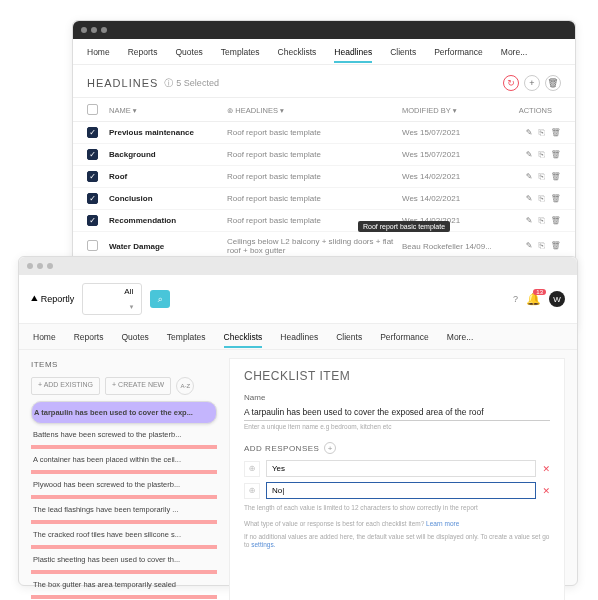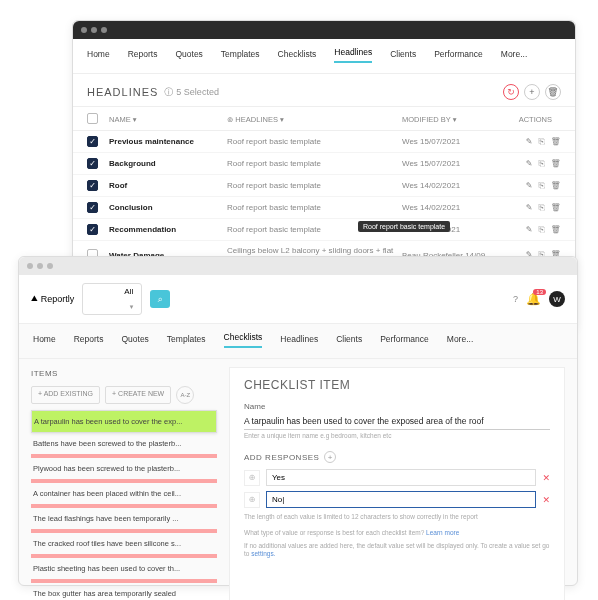--- a/index.html
+++ b/index.html
@@ -3,21 +3,21 @@
 <meta charset="utf-8">
 <style>
 * { box-sizing: border-box; margin: 0; padding: 0; font-family: -apple-system, BlinkMacSystemFont, 'Segoe UI', Arial, sans-serif; }
 body { background: #fff; width: 598px; height: 600px; position: relative; overflow: hidden; font-size: 9px; }
 
 
 .win { background: #fff; border: 1px solid #ddd; border-radius: 6px; position: absolute; box-shadow: 0 2px 10px rgba(0,0,0,0.08); }
 .win-back { left: 72px; top: 20px; width: 504px; height: 310px; }
 .titlebar { height: 18px; background: #2b2b2b; border-radius: 6px 6px 0 0; display: flex; align-items: center; padding: 0 8px; gap: 4px; }
 .dot { width: 6px; height: 6px; border-radius: 50%; background: #888; }
-.tabs { display: flex; gap: 18px; padding: 8px 14px 10px; border-bottom: 1px solid #eee; font-size: 8.5px; color: #333; align-items: flex-end; }
+.tabs { display: flex; gap: 18px; padding: 8px 14px 1px; border-bottom: 1px solid #eee; font-size: 8.5px; color: #333; }
 .tabs div { cursor: pointer; padding-bottom: 4px; }
 .tabs .active { border-bottom: 2px solid #49c5d9; color: #000; font-weight: 500; }
 
 .hdr-row { display: flex; align-items: center; padding: 10px 14px 6px; }
 .hdr-title { font-size: 11px; letter-spacing: 1px; color: #555; font-weight: 500; }
 .hdr-sub { color: #999; font-size: 9px; margin-left: 6px; display: flex; align-items: center; gap: 3px; }
 .hdr-actions { margin-left: auto; display: flex; gap: 5px; }
 .ico-btn { width: 16px; height: 16px; border: 1px solid #ccc; border-radius: 50%; display: flex; align-items: center; justify-content: center; font-size: 9px; color: #666; }
 .ico-btn.red { border-color: #f04f5f; color: #f04f5f; }
 
@@ -50,21 +50,21 @@
 .badge { position: absolute; top: -3px; right: -5px; background: #f04f5f; color: #fff; font-size: 6px; border-radius: 6px; padding: 0 3px; }
 .avatar { width: 16px; height: 16px; border-radius: 50%; background: #222; color: #fff; display: flex; align-items: center; justify-content: center; font-size: 8px; }
 
 .main { display: flex; }
 .left { width: 210px; padding: 10px 12px; }
 .items-title { font-size: 8px; letter-spacing: 0.5px; color: #666; margin-bottom: 8px; }
 .btns { display: flex; gap: 5px; margin-bottom: 6px; }
 .obtn { border: 1px solid #ddd; padding: 3px 6px; font-size: 7px; border-radius: 2px; color: #888; }
 .az { width: 18px; height: 18px; border-radius: 50%; border: 1px solid #ddd; display: flex; align-items: center; justify-content: center; font-size: 6px; color: #888; }
 .item { border-bottom: 4px solid #fca5a5; padding: 6px 2px; font-size: 7.5px; color: #444; white-space: nowrap; overflow: hidden; text-overflow: ellipsis; }
-.item.active { background: #bef264; border: 1px solid #ddd; box-shadow: 0 1px 3px rgba(0,0,0,0.1); border-radius: 0; }
+.item.active { background: #c4b5fd; border: 1px solid #ddd; box-shadow: 0 1px 3px rgba(0,0,0,0.1); border-radius: 10px; font-weight: bold; }
 
 .right { flex: 1; padding: 10px 14px; background: #fff; margin: 8px 12px 8px 0; border: 1px solid #eee; }
 .ci-title { font-size: 12px; letter-spacing: 0.5px; color: #666; margin-bottom: 10px; }
 .label { font-size: 8px; color: #666; margin-bottom: 2px; }
 .inp { border: none; border-bottom: 1px solid #ccc; padding: 3px 0; font-size: 8.5px; width: 100%; color: #222; margin-bottom: 2px; }
 .hint { font-size: 6.5px; color: #aaa; margin-bottom: 12px; }
 .ar-title { font-size: 8px; letter-spacing: 0.5px; color: #666; margin-bottom: 6px; display: flex; align-items: center; gap: 5px; }
 .plus { width: 12px; height: 12px; border: 1px solid #ccc; border-radius: 50%; display: inline-flex; align-items: center; justify-content: center; font-size: 8px; color: #999; }
 .resp { display: flex; align-items: center; margin-bottom: 5px; gap: 6px; }
 .drag { width: 16px; height: 16px; border: 1px solid #eee; display: flex; align-items: center; justify-content: center; color: #bbb; font-size: 8px; }
@@ -223,22 +223,22 @@
     <div class="left">
       <div class="items-title">ITEMS</div>
       <div class="btns">
         <div class="obtn">+ ADD EXISTING</div>
         <div class="obtn">+ CREATE NEW</div>
         <div class="az">A-Z</div>
       </div>
       <div id="items-list">
           <div class="item active">A tarpaulin has been used to cover the exp...</div>
           <div class="item">Battens have been screwed to the plasterb...</div>
+          <div class="item">A container has been placed within the ceil...</div>
           <div class="item">Plywood has been screwed to the plasterb...</div>
-          <div class="item">A container has been placed within the ceil...</div>
           <div class="item">The lead flashings have been temporarily ...</div>
           <div class="item">The cracked roof tiles have been silicone s...</div>
           <div class="item">Plastic sheeting has been used to cover th...</div>
           <div class="item">The box gutter has area temporarily sealed</div>
           <div class="item">The tile ridge capping has been temporaril...</div>
         </div>
     </div>
     <div class="right">
       <div class="ci-title">CHECKLIST ITEM</div>
       <div class="label">Name</div>

